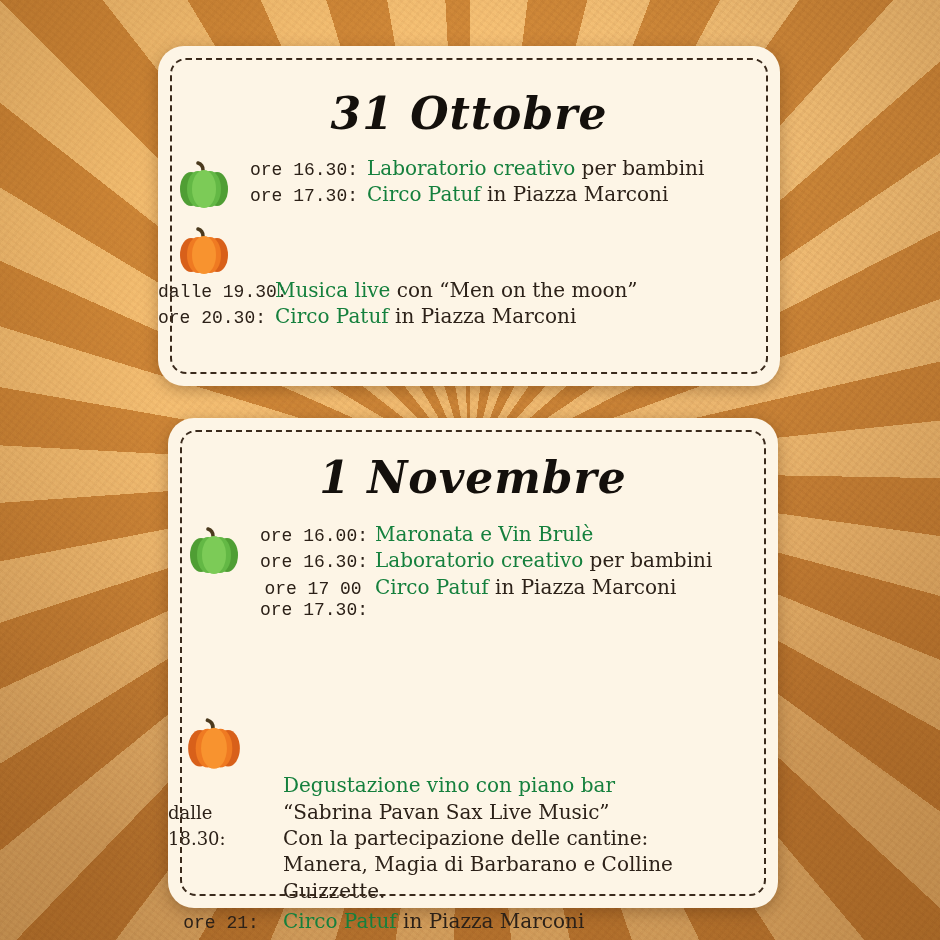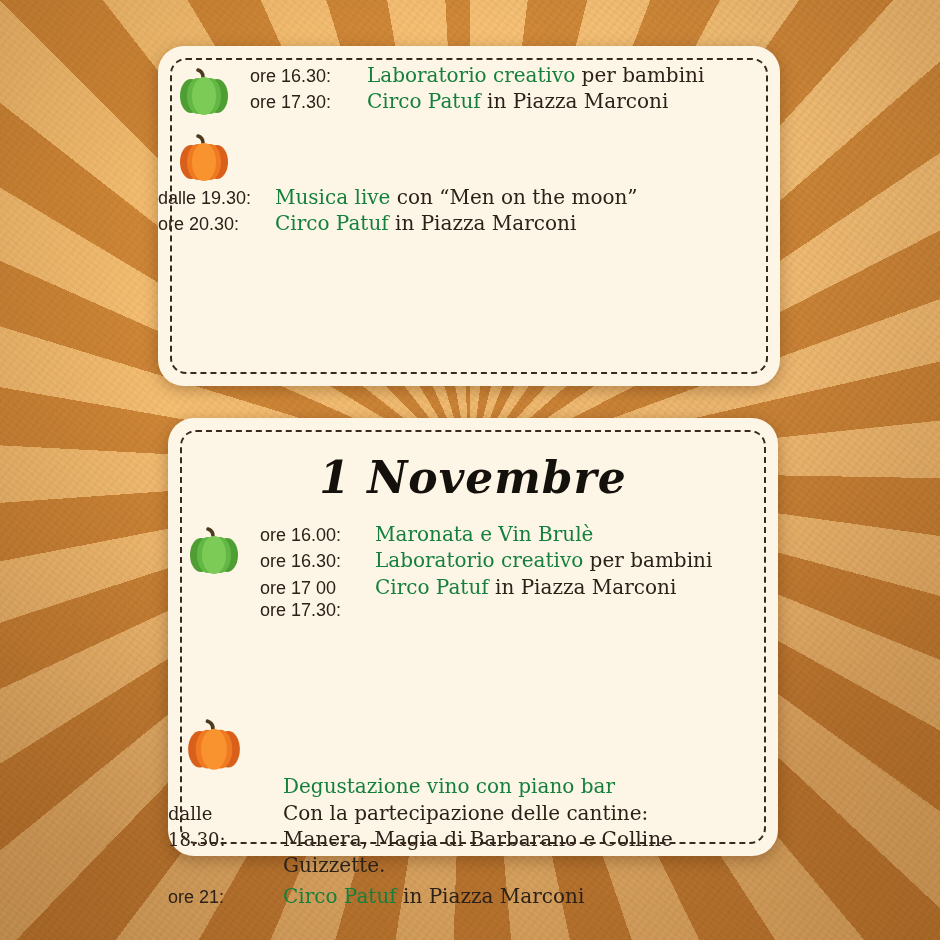--- a/index.html
+++ b/index.html
@@ -62,21 +62,21 @@
   #card-oct {
     left: 158px;
     top: 46px;
     width: 622px;
     height: 340px;
   }
   #card-nov {
     left: 168px;
     top: 418px;
     width: 610px;
-    height: 438px;
+    height: 490px;
   }
 
   .card-title {
     text-align: center;
     font-family: "DejaVu Serif", serif;
     font-style: italic;
     font-weight: bold;
     color: #14100c;
     letter-spacing: 1px;
   }
@@ -104,23 +104,23 @@
   }
   .rows-col {
     flex: 1;
   }
   .row {
     display: flex;
     align-items: baseline;
   }
   .time {
     flex: none;
-    text-align: left;
+    text-align: center;
     color: #2c2118;
-    font-family: Liberation Sans, sans-serif;
+    font-family: Liberation Mono, monospace;
     font-size: 18px;
     padding-right: 9px;
     white-space: nowrap;
   }
   .desc {
     color: #2c2118;
     font-family: "DejaVu Serif", serif;
     font-size: 20px;
     line-height: 1.32;
   }
@@ -156,20 +156,21 @@
   .pumpkin { display: block; }
 </style>
 </head>
 <body>
 
 <div id="bg-sunburst"></div>
 <div id="bg-paper-tex"></div>
 <div id="bg-vignette"></div>
 
 <div class="card" id="card-oct">
+  <div class="card-title" id="title-oct">31 Ottobre</div>
 
   <div class="block" id="oct-block-1">
     <div class="icon-col">
       <span>
         <svg class="pumpkin" width="52" height="50" viewBox="0 0 52 50" aria-hidden="true">
           <path d="M25 9 C25 5 23 3 20 2" stroke="#4b3a1e" stroke-width="3.5" fill="none" stroke-linecap="round"></path>
           <ellipse cx="13" cy="28" rx="11" ry="17" fill="#4f9e34"></ellipse>
           <ellipse cx="39" cy="28" rx="11" ry="17" fill="#4f9e34"></ellipse>
           <ellipse cx="20" cy="28" rx="11" ry="18" fill="#63b845"></ellipse>
           <ellipse cx="32" cy="28" rx="11" ry="18" fill="#63b845"></ellipse>
@@ -267,20 +268,21 @@
       <div class="row">
         <div class="time"></div>
         <div class="desc"><span class="hi">Degustazione vino con piano bar</span></div>
       </div>
       <div class="row">
         <div class="time-stack">
           <div>dalle</div>
           <div>18.30:</div>
         </div>
         <div class="desc wrap-desc">
+          <div>“Sabrina Pavan Sax Live Music”</div>
           <div>Con la partecipazione delle cantine: Manera, Magia di Barbarano e Colline Guizzette.</div>
         </div>
       </div>
       <div class="row" style="margin-top:4px;">
         <div class="time">ore 21:</div>
         <div class="desc"><span class="hi">Circo Patuf</span><span> in Piazza Marconi</span></div>
       </div>
     </div>
   </div>
 </div>

